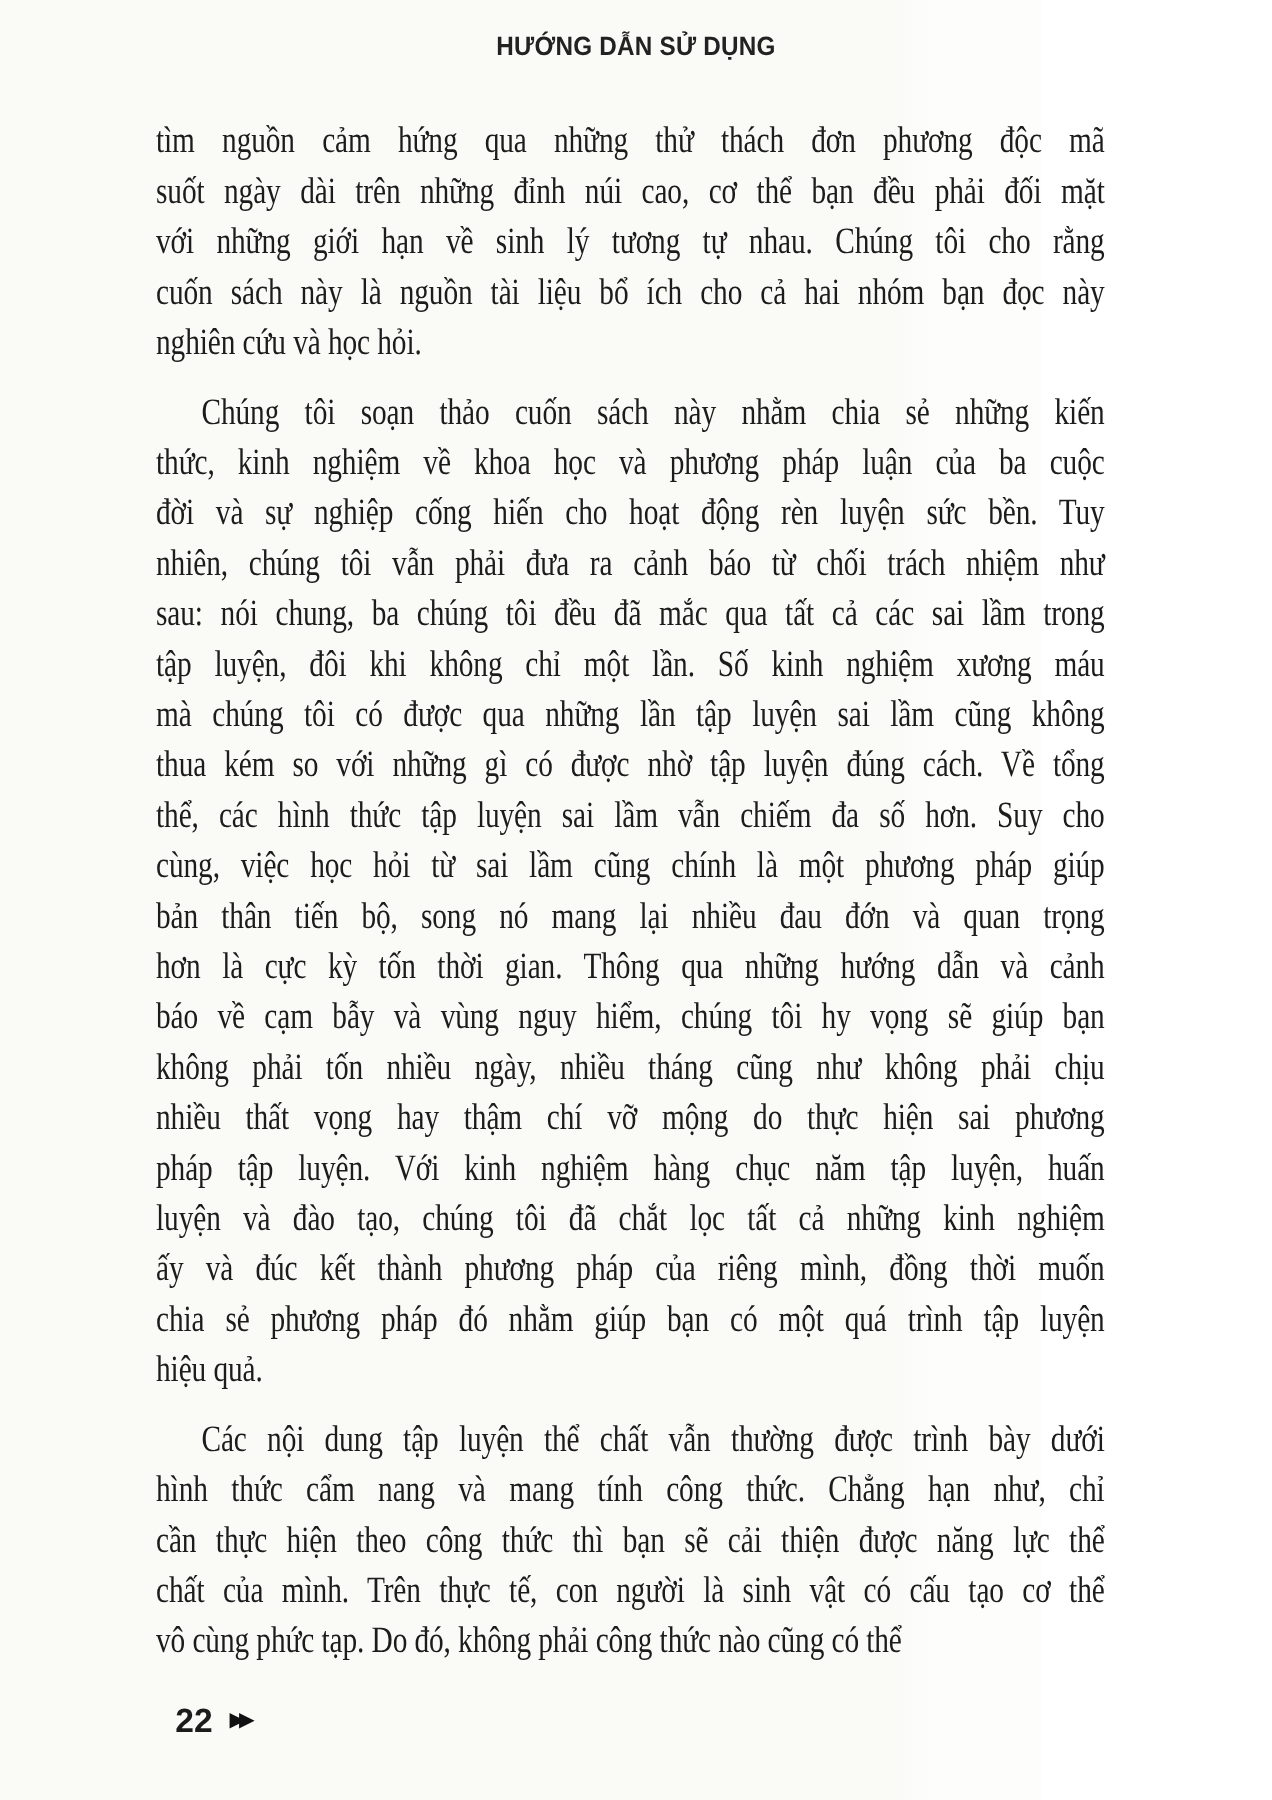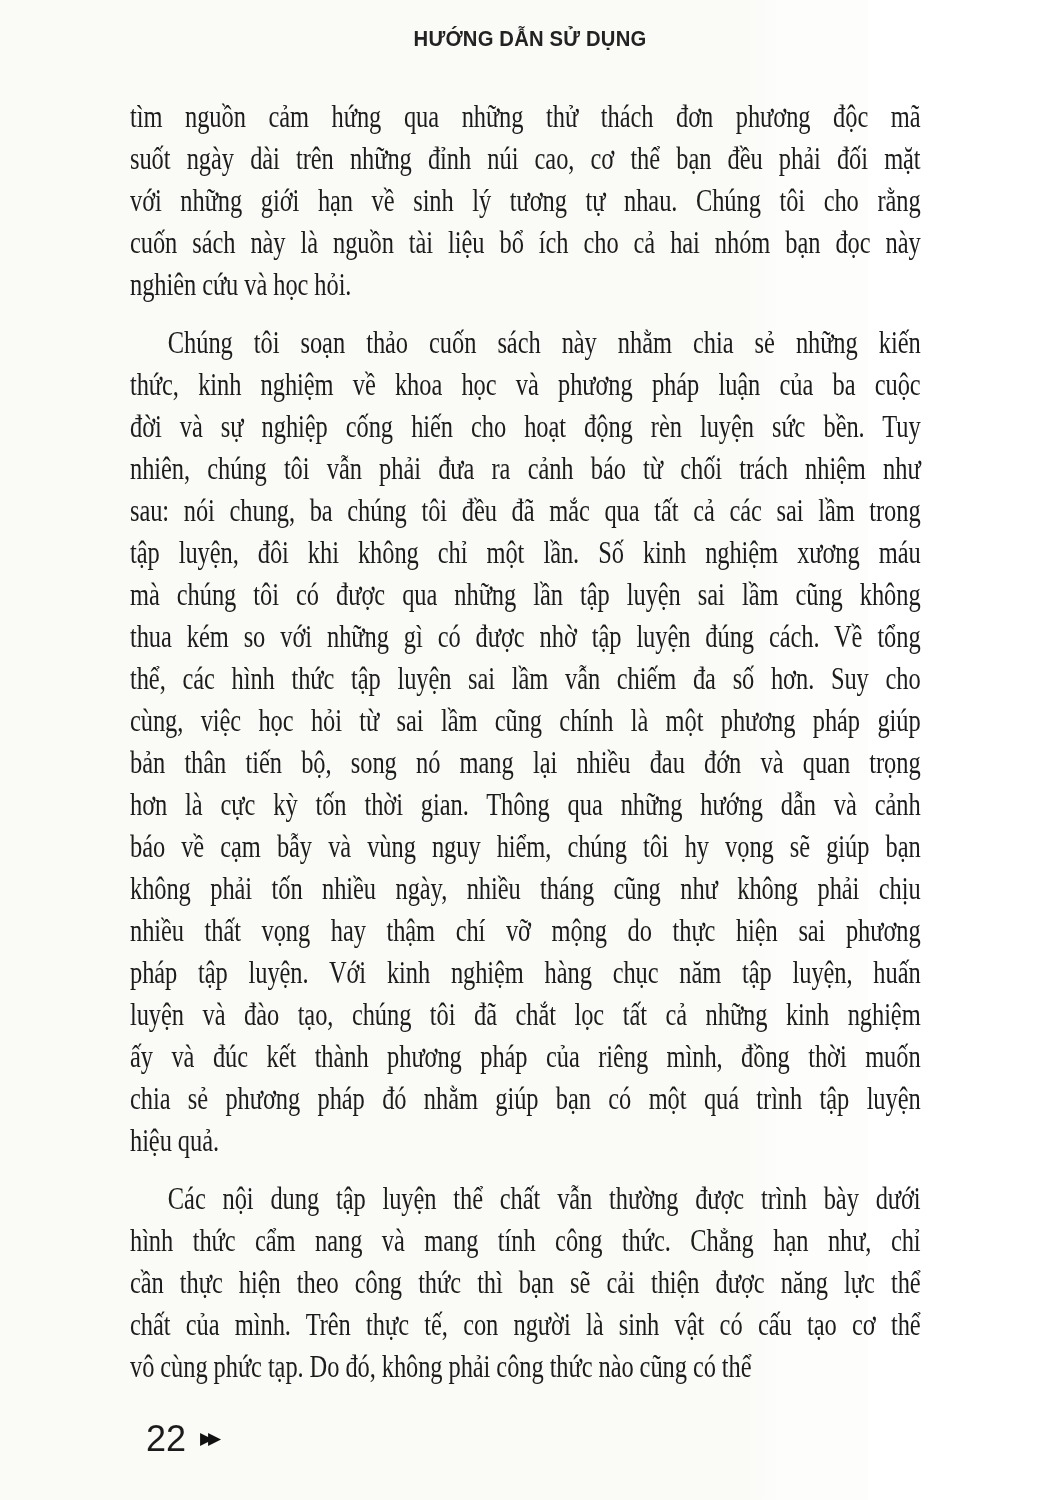--- a/index.html
+++ b/index.html
@@ -71,22 +71,22 @@
   }
   .page-footer {
     position: absolute;
     top: 1418px;
     left: 146px;
     display: flex;
     align-items: center;
     font-family: "Liberation Sans", "DejaVu Sans", sans-serif;
   }
   .page-number {
-    font-size: 36px;
-    font-weight: 400;
+    font-size: 28px;
+    font-weight: 700;
     color: #1b1b1b;
   }
   .page-marker-icon {
     margin-left: 14px;
     font-family: "DejaVu Sans", sans-serif;
     font-size: 17px;
     letter-spacing: -5px;
     color: #111;
     padding-bottom: 2px;
   }

